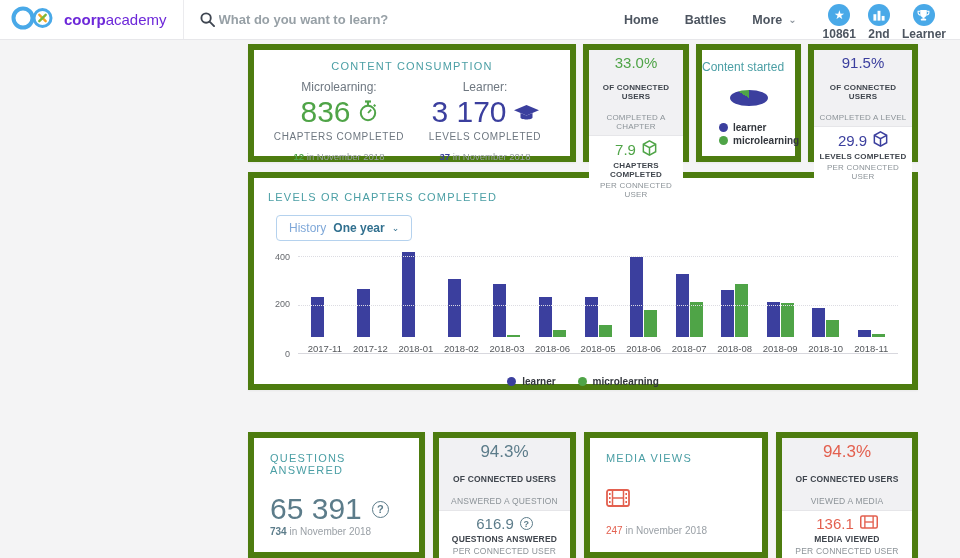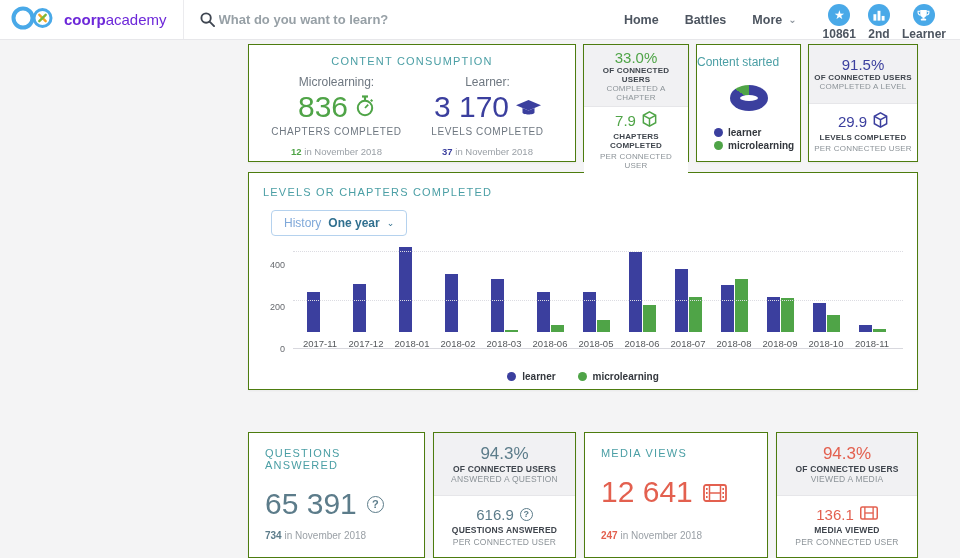--- a/index.html
+++ b/index.html
@@ -24,42 +24,42 @@
   .nav-more { display:flex; align-items:center; gap:6px; }
   .nav-more .chev { font-size:10px; color:#8b939b; }
   .nav-badges { display:flex; align-items:flex-start; gap:12px; padding:4px 14px 0 4px; }
   .nav-badge { display:flex; flex-direction:column; align-items:center; gap:1px; cursor:pointer; }
   .badge-circle { width:22px; height:22px; border-radius:50%; background:#49a9e8;
     display:flex; align-items:center; justify-content:center; color:#fff; font-size:12px; }
   .badge-label { font-size:12px; font-weight:700; color:#4d5560; }
 
   
   .main { margin-left:248px; width:670px; }
-  .card { background:#fff; border:1px solid #4d7c0f;
+  .card { background:#fff; border:6px solid #4d7c0f;
     box-shadow:0 1px 2px rgba(0,0,0,0.05); }
   .row1 { margin-top:4px; display:flex; justify-content:space-between; height:118px; }
   .teal-title { color:#4b9fa5; letter-spacing:1.2px; font-size:11px; }
 
   
   .cc-card { width:328px; padding:10px 12px; text-align:center; }
   .cc-cols { display:flex; margin-top:8px; }
   .cc-col { flex:1; }
   .cc-label { font-size:12px; color:#6e7780; }
   .cc-value { font-size:30px; display:flex; align-items:center; justify-content:center; gap:7px; margin:1px 0 2px; }
   .cc-value.green { color:#4fa447; }
   .cc-value.indigo { color:#3b3f9e; }
   .cc-caption { font-size:10px; letter-spacing:.6px; color:#6e7780; }
   .cc-foot { font-size:9.5px; color:#9aa0a6; margin-top:9px; }
   .cc-foot .d-green { color:#4fa447; font-weight:700; }
   .cc-foot .d-indigo { color:#3b3f9e; font-weight:700; }
 
   
   .pct-card { display:flex; flex-direction:column; text-align:center; }
   .pct-top { background:#f1f1f3; border-bottom:1px solid #e6e6e9; flex:1;
-    display:flex; flex-direction:column; justify-content:center; gap:0; padding:4px; }
+    display:flex; flex-direction:column; justify-content:center; gap:12px; padding:4px; }
   .pct-bottom { flex:1; display:flex; flex-direction:column; justify-content:center; gap:2px; padding:4px; background:#fff; }
   .pct-value { font-size:15px; }
   .pct-line1 { font-size:8px; font-weight:700; color:#3f454d; letter-spacing:.2px; }
   .pct-line2 { font-size:8px; color:#8c9398; letter-spacing:.2px; }
   .pu-value { font-size:15px; display:flex; align-items:center; justify-content:center; gap:6px; }
   .c-green { color:#4fa447; } .c-indigo { color:#3b3f9e; }
   .c-red { color:#e3604f; } .c-slate { color:#5c7c8a; }
 
   
   .cs-card { width:105px; padding:10px 0; display:flex; flex-direction:column; }
@@ -78,36 +78,36 @@
   .history-label { font-size:12px; color:#7fa8d9; }
   .history-value { font-size:12px; font-weight:700; color:#31708f; }
   .history-btn .chev { font-size:9px; color:#31708f; }
   .plot-wrap { display:flex; margin-top:16px; }
   .y-axis { width:30px; position:relative; height:97px; }
   .y-tick { position:absolute; right:8px; font-size:9px; color:#66696e; transform:translateY(50%); }
   .plot { position:relative; flex:1; height:97px; }
   .gridline { position:absolute; left:0; right:0; height:0; border-top:1px dotted #dcdce2; }
   .gridline.zero { border-top:1px solid #d8d8de; }
   .groups { position:absolute; left:4px; right:4px; bottom:0; top:0;
-    display:flex; justify-content:flex-start; align-items:flex-end;text-decoration:underline; }
+    display:flex; justify-content:flex-end; align-items:flex-end;text-decoration:underline; }
   .bar-group { display:flex; flex-direction:column; align-items:center; width:46px; }
   .bars { display:flex; align-items:flex-end; gap:1px; height:97px; }
   .bar { width:13px; }
   .x-label { font-size:9.5px; color:#55585c; margin-top:6px; white-space:nowrap; }
   .chart-legend { display:flex; justify-content:center; gap:22px; margin-top:22px; }
   .chart-legend-item { display:flex; align-items:center; gap:6px; }
   .chart-legend-label { font-size:10px; font-weight:700; color:#33373d; }
 
   
   .row3 { margin-top:42px; display:flex; justify-content:space-between; height:126px; }
   .big-card { padding:14px 16px; display:flex; flex-direction:column; }
   .big-value { font-size:30px; font-weight:400; display:flex; align-items:center; gap:10px; margin-top:16px; }
   .big-foot { font-size:10px; color:#9aa0a6; margin-top:auto; padding-bottom:2px; }
   .big-foot .d-slate { color:#5c7c8a; font-weight:700; }
-  .big-foot .d-red { color:#e3604f; font-weight:700; }
+  .big-foot .d-red { color:#e3604f; font-weight:400; }
   .qmark { display:inline-flex; width:17px; height:17px; border:1.5px solid currentColor;
     border-radius:50%; align-items:center; justify-content:center;
     font-size:11px; font-weight:700; }
   .qmark.small { width:13px; height:13px; font-size:9px; border-width:1.2px; }
   .row3 .pct-value { font-size:17px; }
   .row3 .pct-line1 { font-size:8.5px; }
   .row3 .pct-line2 { font-size:8.5px; }
 </style>
 </head>
 <body>
@@ -277,22 +277,22 @@
   <div class="card chart-card">
     <div class="teal-title">LEVELS OR CHAPTERS COMPLETED</div>
     <div class="history-btn">
       <span class="history-label">History</span>
       <span class="history-value">One year</span>
       <span class="chev">⌄</span>
     </div>
     <div class="plot-wrap">
       <div class="y-axis">
           <div class="y-tick" style="bottom: 0px;">0</div>
-          <div class="y-tick" style="bottom: 42px;">200</div>
-          <div class="y-tick" style="bottom: 84px;">400</div>
+          <div class="y-tick" style="bottom: 50px;">200</div>
+          <div class="y-tick" style="bottom: 97px;">400</div>
         </div>
       <div class="plot">
         <div class="groups">
             <div class="bar-group">
               <div class="bars">
                 <div class="bar" style="height: 40.0125px; background: rgb(59, 63, 158);"></div>
                 <div class="bar" style="height: 0px; background: rgb(79, 164, 71);"></div>
               </div>
               <div class="x-label">2017-11</div>
             </div>
@@ -423,21 +423,20 @@
           <span class="qmark small">?</span>
         </div>
         <div class="pct-line1">QUESTIONS ANSWERED</div>
         <div class="pct-line2">PER CONNECTED USER</div>
       </div>
     </div>
 
     <div class="card big-card" style="width:184px">
       <div class="teal-title">MEDIA VIEWS</div>
       <div class="big-value c-red">
-        <span>12 641</span>
         <span>
           <svg width="24" height="18" viewBox="0 0 24 18">
             <rect x="1" y="1" width="22" height="16" rx="2" fill="none" stroke="#e3604f" stroke-width="1.8"></rect>
             <line x1="6.5" y1="1" x2="6.5" y2="17" stroke="#e3604f" stroke-width="1.5"></line>
             <line x1="17.5" y1="1" x2="17.5" y2="17" stroke="#e3604f" stroke-width="1.5"></line>
             <line x1="6.5" y1="9" x2="17.5" y2="9" stroke="#e3604f" stroke-width="1.5"></line>
             <rect x="3" y="4" width="1.6" height="2" fill="#e3604f"></rect>
               <rect x="3" y="8" width="1.6" height="2" fill="#e3604f"></rect>
               <rect x="3" y="12" width="1.6" height="2" fill="#e3604f"></rect>
             <rect x="19.4" y="4" width="1.6" height="2" fill="#e3604f"></rect>

